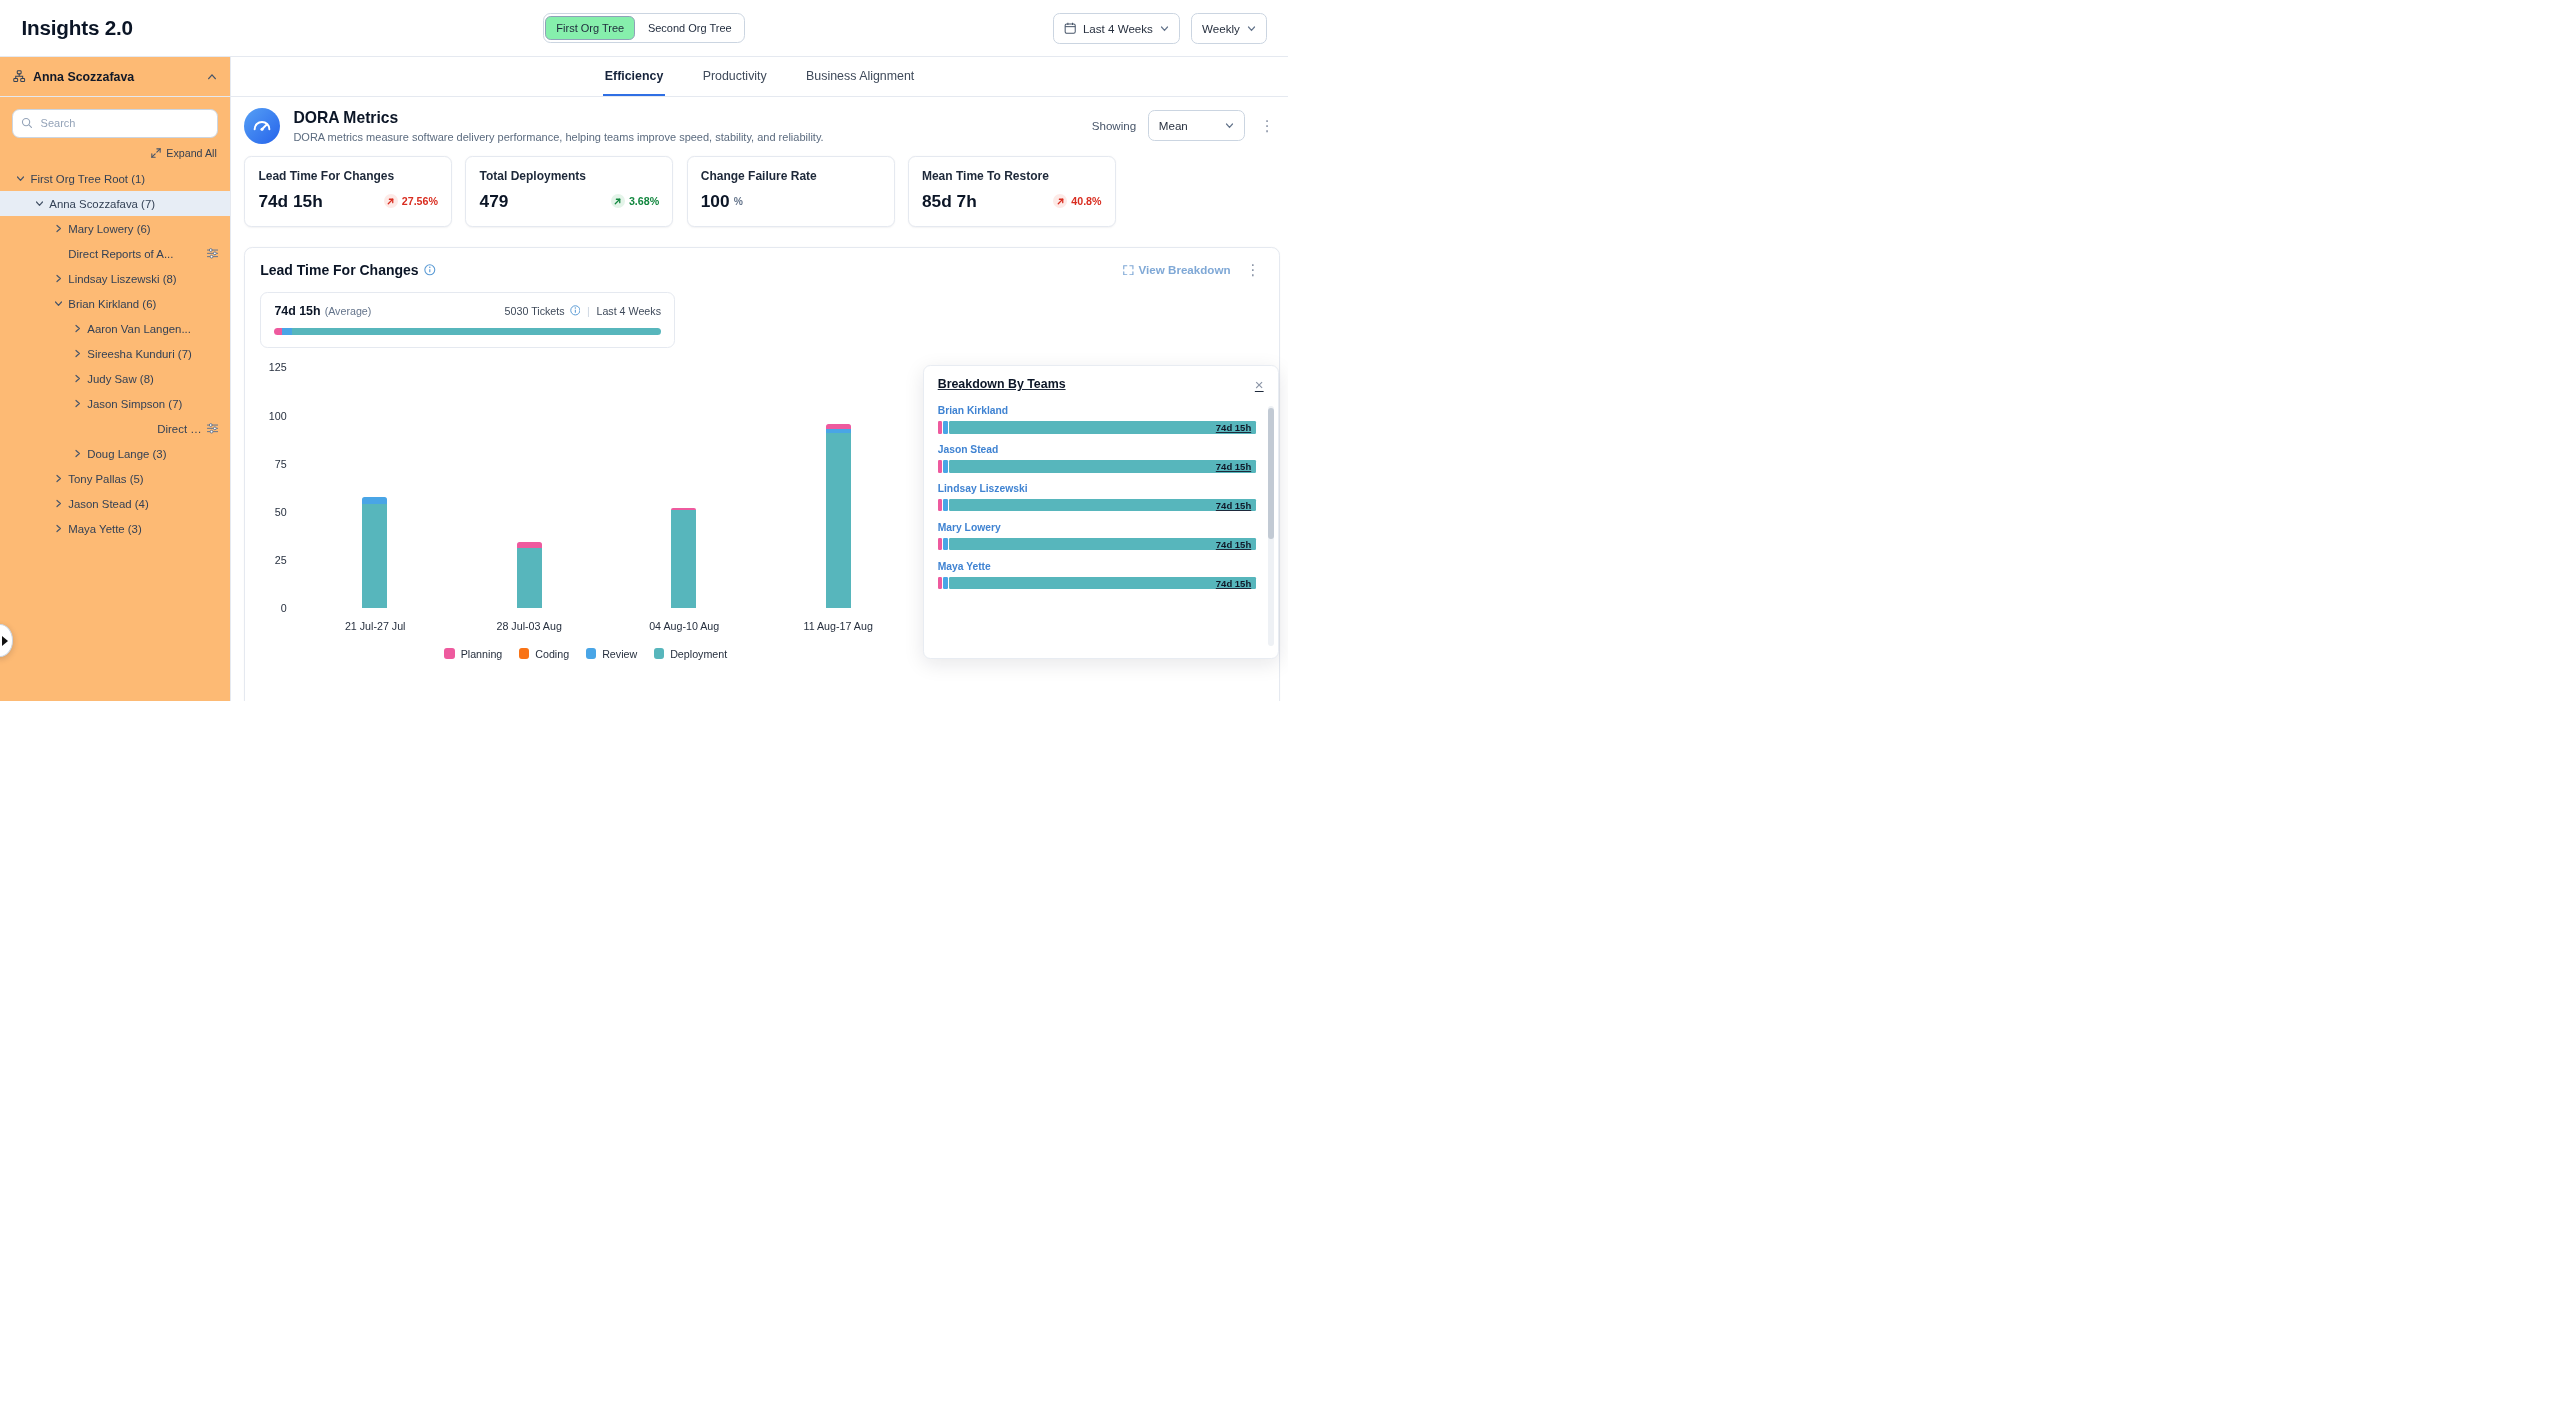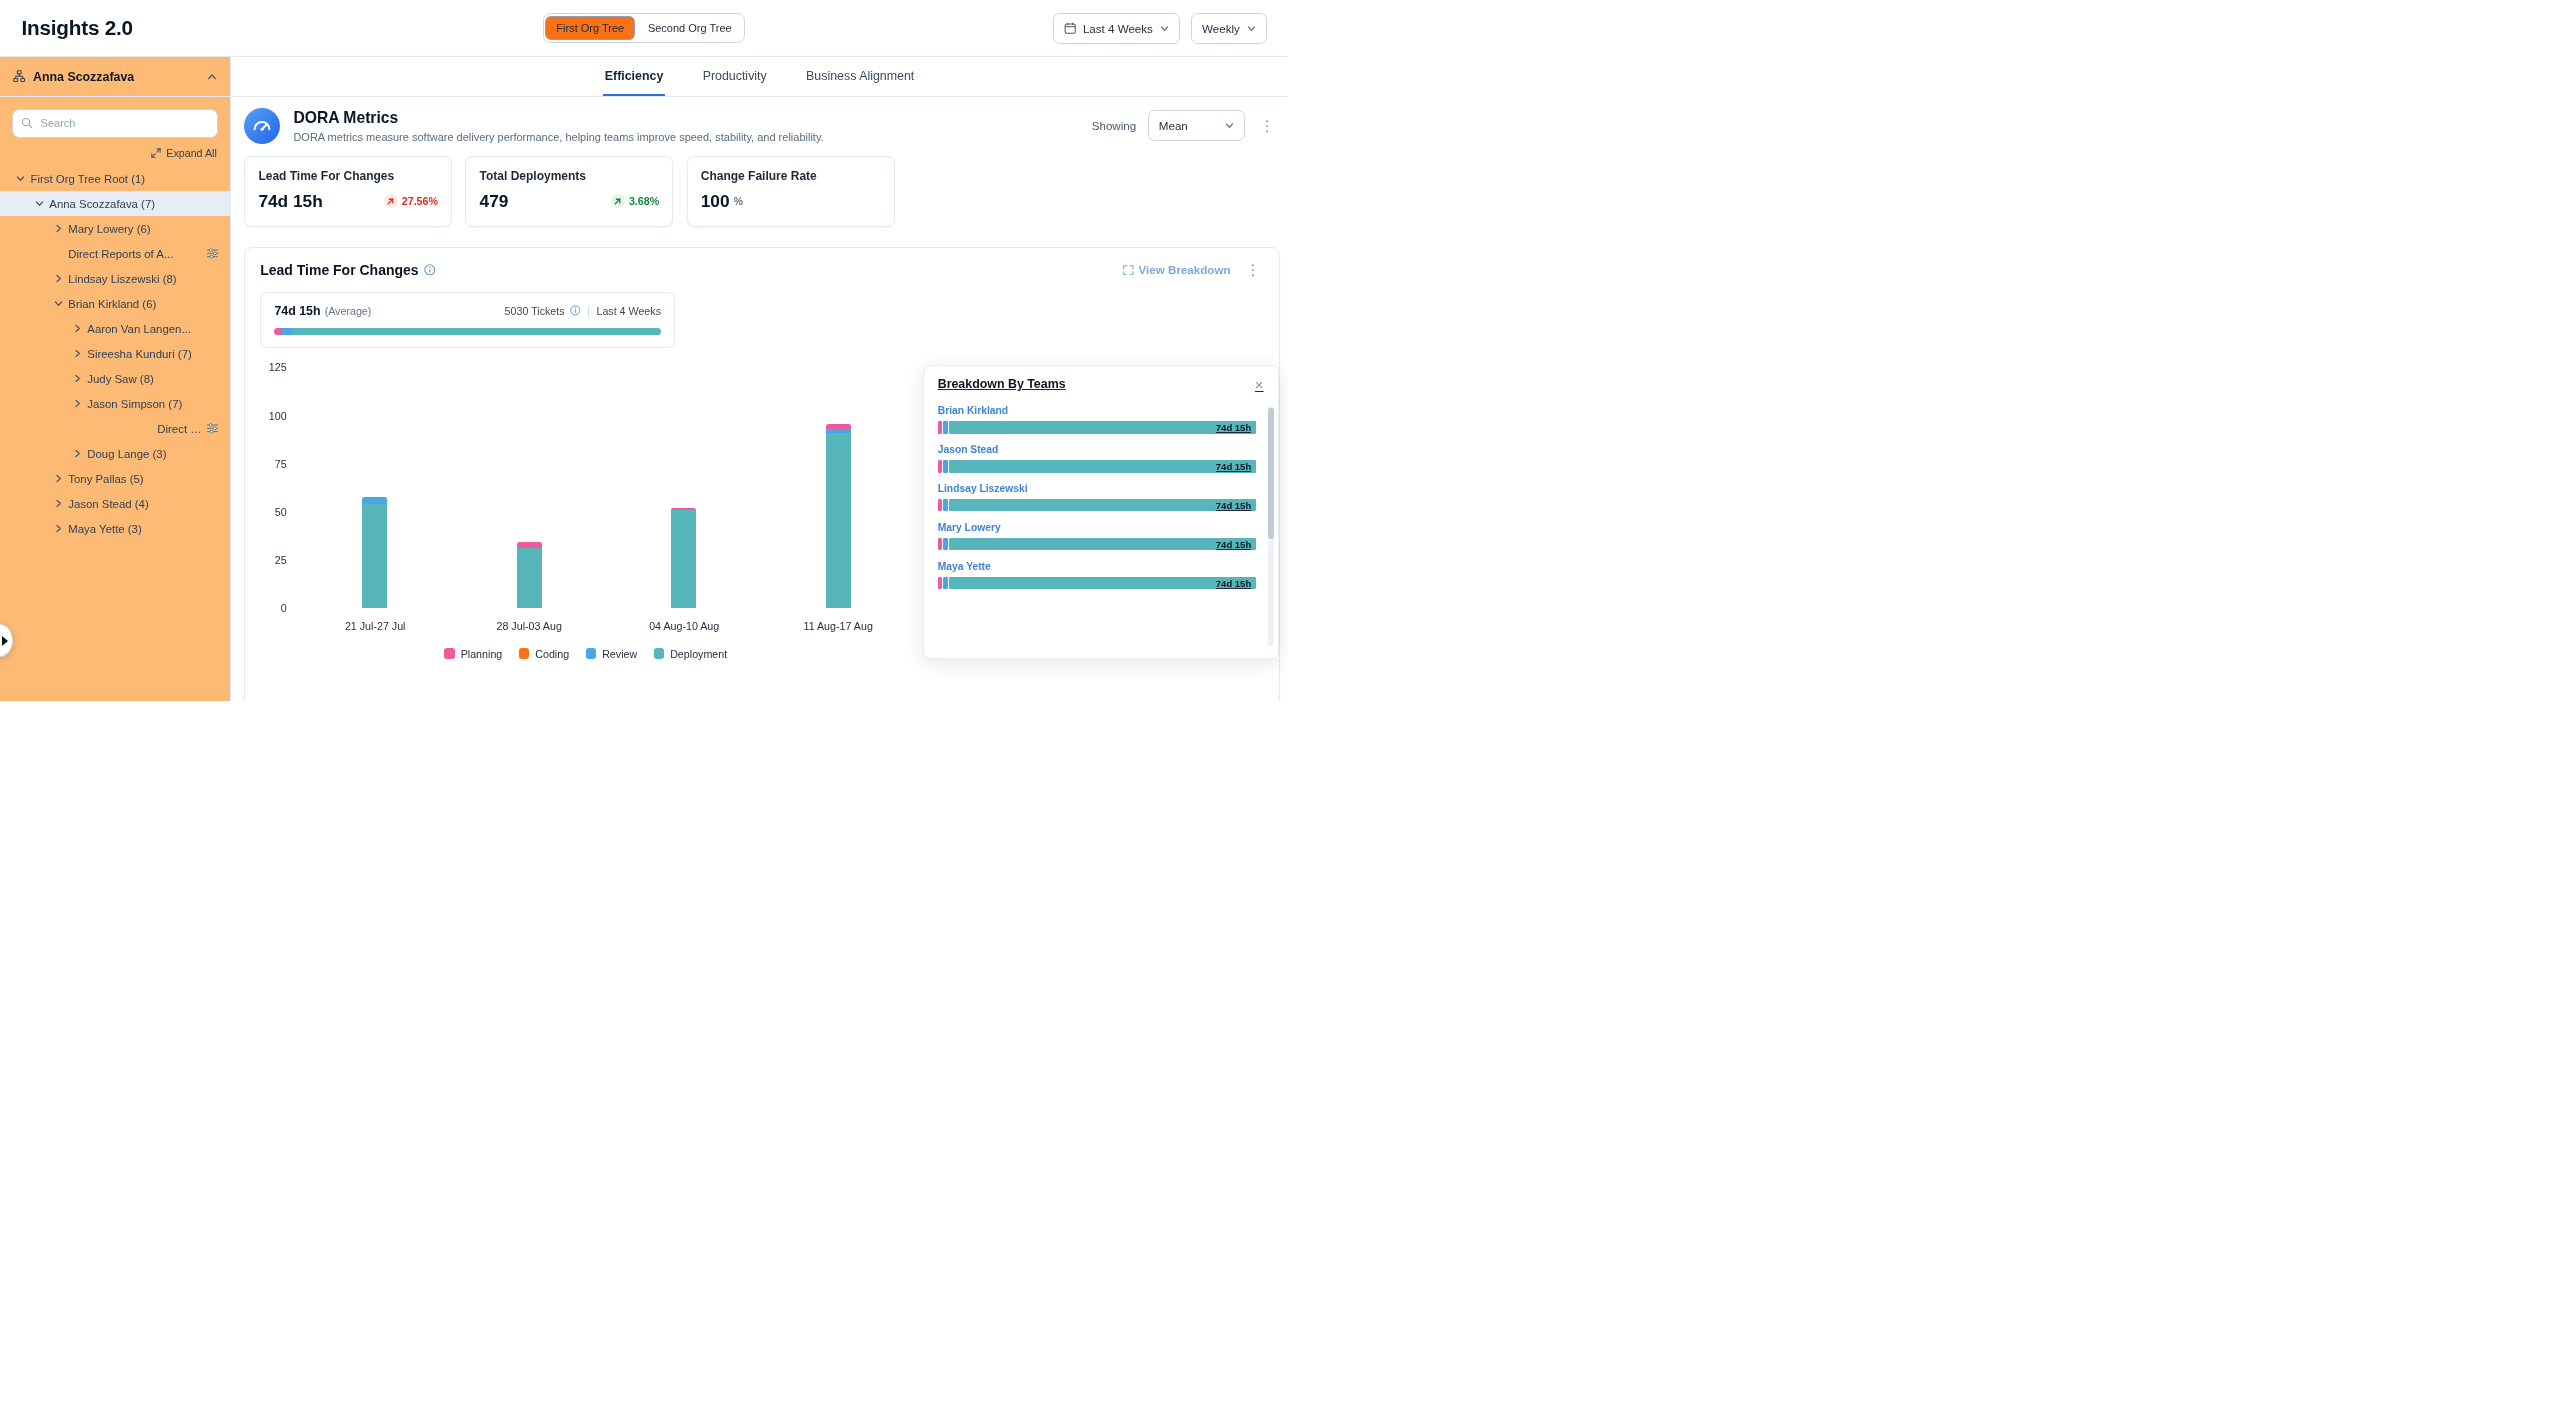--- a/index.html
+++ b/index.html
@@ -8,21 +8,21 @@
     width:1288px; height:701px; overflow:hidden; position:relative;
     font-family:"Liberation Sans","DejaVu Sans",sans-serif;
     color:#1e293b; background:#fff;
   }
   
   .header { height:57px; display:flex; align-items:center; padding:0 21.5px; border-bottom:0.8px solid #e5e9f0; }
   .header-left { flex:1; }
   .app-title { font-size:20.7px; font-weight:800; letter-spacing:-0.2px; color:#0b1526; }
   .toggle { display:flex; border:0.8px solid #cbd5e1; border-radius:7.4px; padding:1.7px; gap:1.7px; background:#fff; }
   .seg { font:inherit; font-size:11px; padding:5px 10px; border:0.8px solid transparent; border-radius:5.8px; background:transparent; color:#1e293b; cursor:pointer; white-space:nowrap; }
-  .seg.selected { background:#f97316; border-color:#8fa1b8; }
+  .seg.selected { background:#86efac; border-color:#8fa1b8; }
   .header-right { flex:1; display:flex; justify-content:flex-end; gap:11.6px; }
   .select { display:flex; align-items:center; gap:6.6px; border:0.8px solid #cbd5e1; border-radius:6.6px; padding:0 10px; height:31px; font-size:11.6px; color:#27303f; background:#fff; cursor:pointer; white-space:nowrap; }
   .chev-dn { display:flex; color:#64748b; }
   
   .app-body { display:flex; height:644px; }
   
   .sidebar { width:231px; flex:0 0 231px; border-right:0.8px solid #e5e9f0; position:relative; background:#fdba74; }
   .sb-header { height:40px; display:flex; align-items:center; gap:7.4px; padding:0 13.2px; border-bottom:0.8px solid #e5e9f0; }
   .sb-name { font-size:12.4px; font-weight:700; flex:1; color:#101828; }
   .sb-collapse { display:flex; cursor:pointer; color:#475569; }
@@ -385,20 +385,35 @@
               </span>
               <span>3.68%</span>
             </span>
           </div>
         </div>
         <div class="card">
           <div class="card-title">Change Failure Rate</div>
           <div class="card-vrow">
             <span class="card-value">100</span>
             <span class="card-suffix">%</span>
+          </div>
+        </div>
+        <div class="card">
+          <div class="card-title">Mean Time To Restore</div>
+          <div class="card-vrow">
+            <span class="card-value">85d 7h</span>
+            <span class="delta bad">
+              <span class="arr">
+                <svg width="9" height="9" viewBox="0 0 12 12" fill="none" stroke="currentColor" stroke-width="1.7" stroke-linecap="round" stroke-linejoin="round">
+                  <path d="M3 9 L9 3"></path>
+                  <path d="M4.5 3 H9 V7.5"></path>
+                </svg>
+              </span>
+              <span>40.8%</span>
+            </span>
           </div>
         </div>
       </div>
 
     <div class="chart-card">
       <div class="lt-header">
         <span class="lt-title">
           <span>Lead Time For Changes</span>
           <span style="display:flex">
             <svg width="11.6" height="11.6" viewBox="0 0 14 14">

